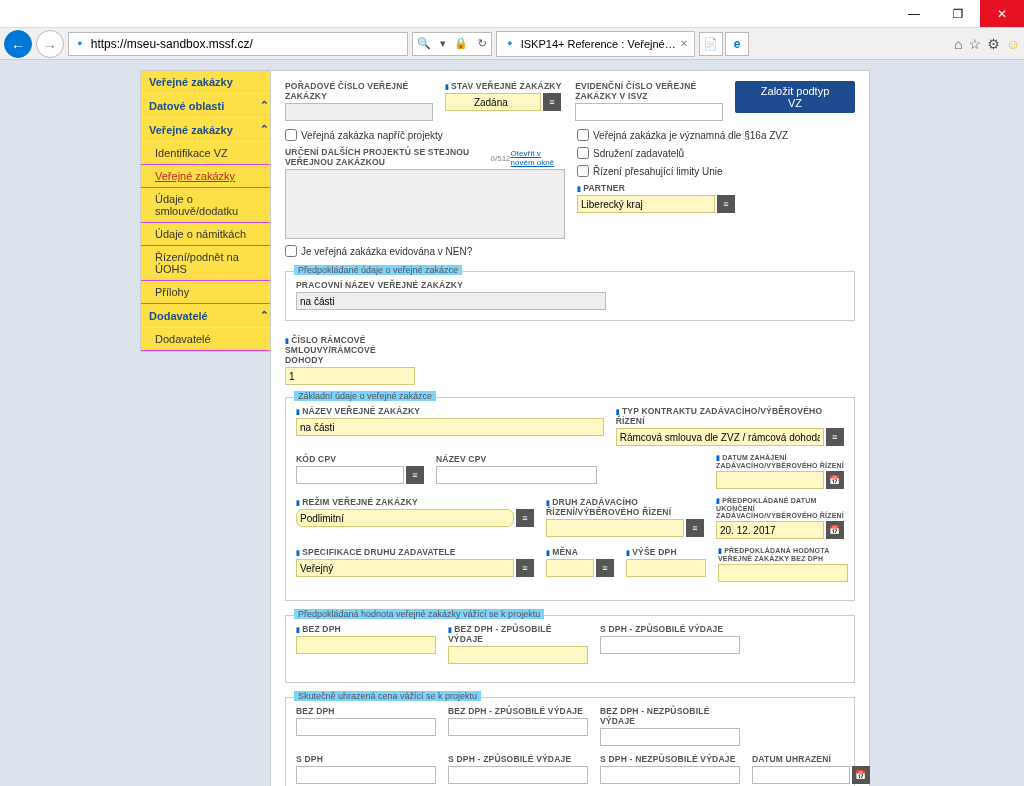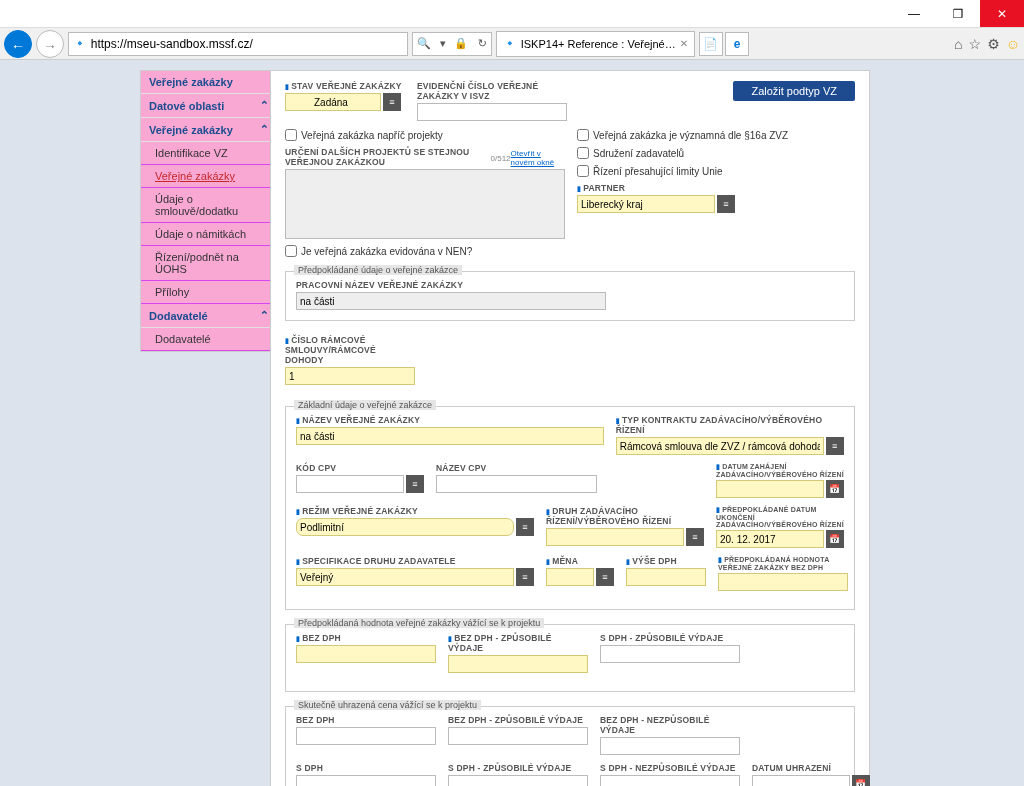--- a/index.html
+++ b/index.html
@@ -20,21 +20,21 @@
 .search-box { width: 80px; height:24px; border:1px solid #bbb; background:#fff; display:flex; align-items:center; justify-content:space-between; padding:0 4px; font-size:11px; color:#555; }
 .tab { height:26px; border:1px solid #bbb; background:#fff; display:flex; align-items:center; padding:0 6px; font-size:11px; gap:4px; max-width:200px; }
 .tab .x { color:#888; font-size:10px; }
 .tab-icons { display:flex; gap:2px; }
 .tab-icons .small { width:24px; height:24px; border:1px solid #bbb; background:#fff; display:flex; align-items:center; justify-content:center; font-size:12px; color:#555; }
 .ie-right { margin-left:auto; display:flex; gap:6px; align-items:center; color:#555; font-size:14px; }
 
 
 .page { display:flex; height: calc(786px - 28px - 32px); }
 .sidebar { width: 260px; padding: 10px 0 10px 140px; }
-.side-panel { width:138px; background:#f9a8d4; border:1px solid #ccc; font-size:11px; }
+.side-panel { width:138px; background:#fde047; border:1px solid #ccc; font-size:11px; }
 .side-header { padding:5px 8px; border-bottom:1px solid #e0e0e0; font-weight:bold; color:#1a4d8f; display:flex; justify-content:space-between; align-items:center; cursor:pointer; }
 .side-item { padding:5px 8px 5px 14px; border-bottom:1px solid #d946ef; color:#333; cursor:pointer; }
 .side-item.active { color:#c62828; text-decoration:underline; }
 
 .content { flex:1; padding: 10px 20px 10px 10px; overflow-y:auto; }
 .form-area { background:#fff; border:1px solid #ccc; padding:10px 14px; width:600px; font-size:10px; color:#333; }
 
 .row { display:flex; gap:12px; margin-bottom:8px; align-items:flex-start; }
 .field { display:flex; flex-direction:column; }
 .label { font-size:8.5px; text-transform:uppercase; color:#555; margin-bottom:2px; font-weight:bold; letter-spacing:0.2px; }
@@ -46,21 +46,21 @@
 .lookup-btn { width:18px; height:18px; background:#555; color:#fff; border:none; font-size:9px; cursor:pointer; display:flex; align-items:center; justify-content:center; }
 
 .big-btn { background:#1e4b8f; color:#fff; border:none; padding:4px 18px; font-size:11px; cursor:pointer; border-radius:2px; }
 
 .chk-row { display:flex; align-items:center; gap:4px; margin-bottom:6px; font-size:10px; }
 .chk-row input { width:12px; height:12px; }
 
 .textarea { width:100%; height:70px; border:1px solid #bbb; background:#eee; resize:none; font-size:10px; }
 
 .fieldset { border:1px solid #ccc; padding:8px 10px 10px; margin-bottom:14px; position:relative; }
-.fieldset .legend { position:absolute; top:-7px; left:8px; background:#e5e5e5; padding:0 4px; font-size:9px; color:#555; }
+.fieldset .legend { position:absolute; top:-7px; left:8px; background:#7dd3fc; padding:0 4px; font-size:9px; color:#555; }
 
 .counter { font-size:8px; color:#888; }
 .link-sm { font-size:8px; color:#0066cc; text-decoration:underline; cursor:pointer; }
 
 
 .content::-webkit-scrollbar { width:16px; }
 .content::-webkit-scrollbar-track { background:#eee; }
 .content::-webkit-scrollbar-thumb { background:#c0c0c0; border:1px solid #aaa; }
 </style>
 </head>
@@ -127,20 +127,24 @@
           <span>⌃</span>
         </div>
       <div class="side-item">Dodavatelé</div>
     </div>
   </div>
 
   <div class="content">
     <div class="form-area">
 
       <div class="row">
+        <div class="field" style="width:150px">
+          <span class="label">POŘADOVÉ ČÍSLO VEŘEJNÉ ZAKÁZKY</span>
+          <input class="input gray" style="">
+        </div>
         <div class="field" style="width:120px">
           <span class="label required">STAV VEŘEJNÉ ZAKÁZKY</span>
           <div class="with-btn">
             <input class="input yellow" style="width: 96px; padding-left: 28px;" value="Zadána">
             <button class="lookup-btn">≡</button>
           </div>
         </div>
         <div class="field" style="width:150px">
           <span class="label">EVIDENČNÍ ČÍSLO VEŘEJNÉ ZAKÁZKY V ISVZ</span>
           <input class="input" style="">
@@ -193,21 +197,21 @@
       </div>
 
       <div class="fieldset">
         <span class="legend">Předpokládané údaje o veřejné zakázce</span>
         <div class="field" style="width:310px">
           <span class="label">PRACOVNÍ NÁZEV VEŘEJNÉ ZAKÁZKY</span>
           <input class="input gray" value="na části" style="">
         </div>
       </div>
 
-      <div class="field" style="width:130px;margin-bottom:21px">
+      <div class="field" style="width:130px;margin-bottom:12px">
         <span class="label required">ČÍSLO RÁMCOVÉ SMLOUVY/RÁMCOVÉ DOHODY</span>
         <input class="input yellow" value="1" style="">
       </div>
 
       <div class="fieldset">
         <span class="legend">Základní údaje o veřejné zakázce</span>
         <div class="row">
           <div class="field" style="width:310px">
             <span class="label required">NÁZEV VEŘEJNÉ ZAKÁZKY</span>
             <input class="input yellow" value="na části" style="">

